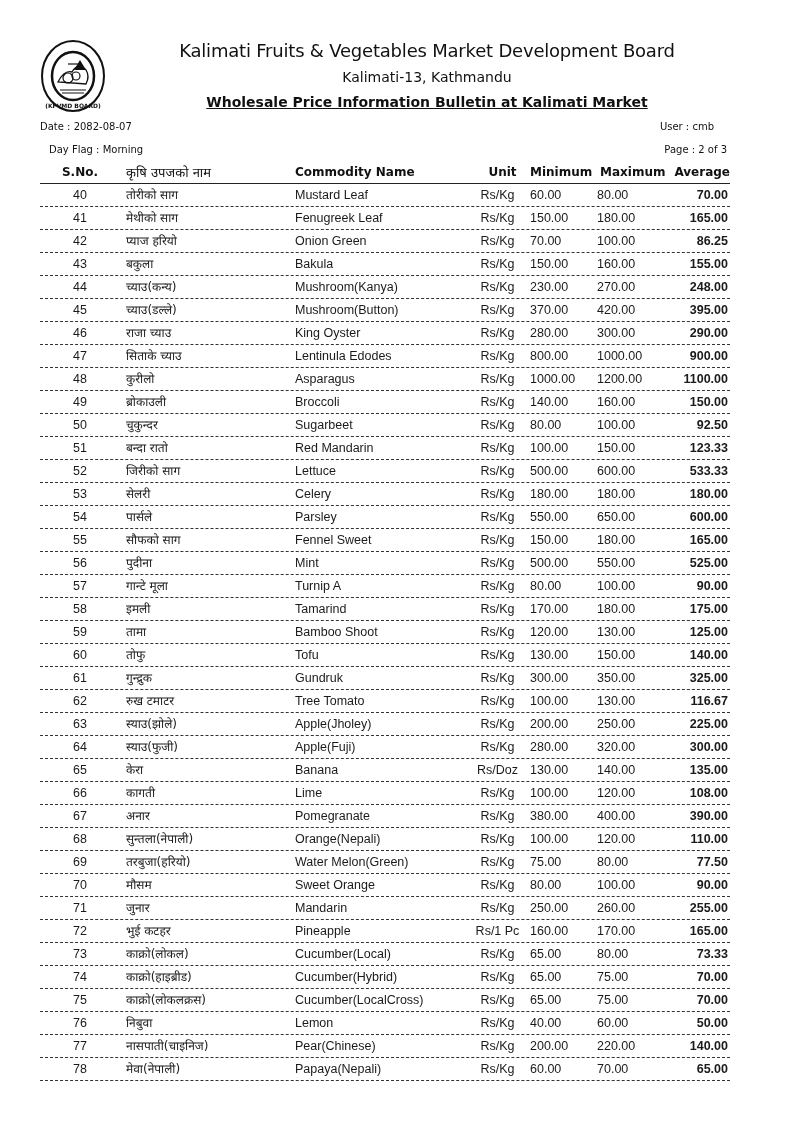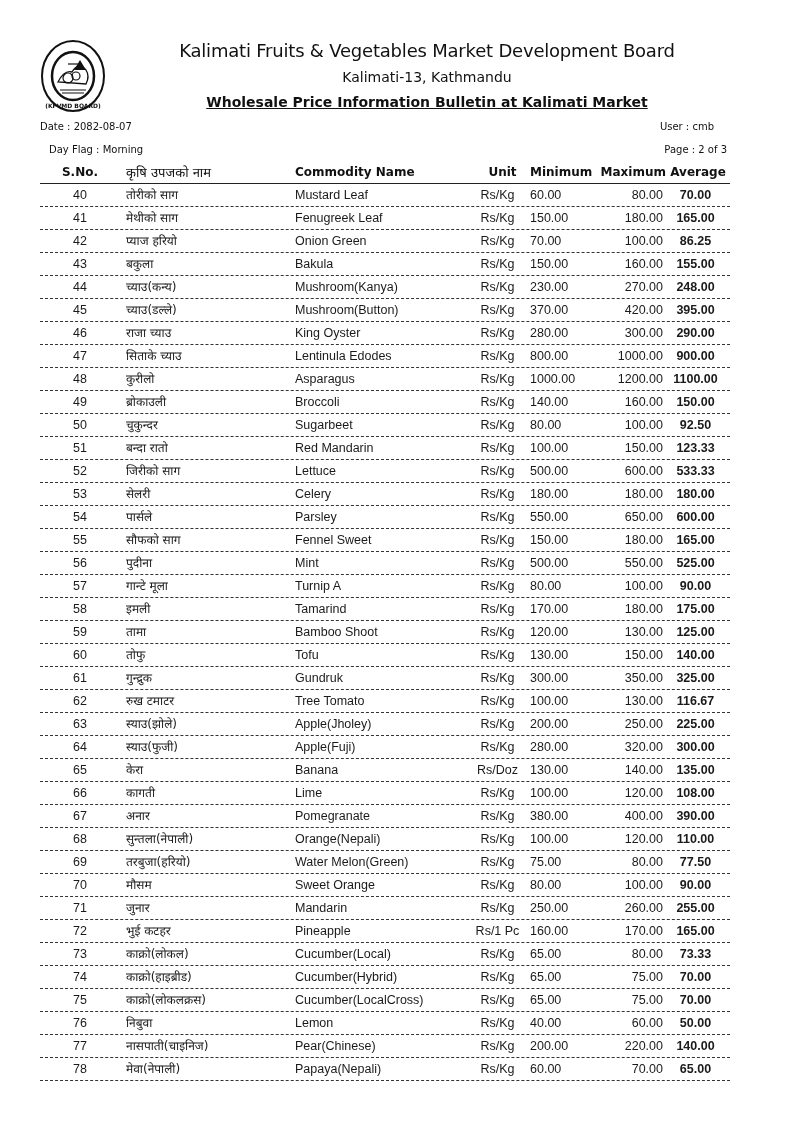--- a/index.html
+++ b/index.html
@@ -16,22 +16,22 @@
     .table { position: absolute; left: 40px; top: 162px; width: 690px; }
     .thead { position: relative; height: 21px; border-bottom: 1.5px solid #222; }
     .row { position: relative; height: 22px; border-bottom: 1px dashed #333; }
     .cell { position: absolute; top: 0; line-height: 22px; white-space: nowrap; font-size: 12.5px; }
     .thead .cell { line-height: 21px; font-family: "DejaVu Sans", sans-serif; font-weight: bold; font-size: 12px; }
     .c-sno { left: 20px; width: 40px; text-align: center; }
     .c-np { left: 86px; font-family: "DejaVu Sans", sans-serif; font-size: 12px; color: #222; }
     .c-en { left: 255px; }
     .c-unit { left: 425px; width: 65px; text-align: center; }
     .c-min { left: 490px; width: 67px; text-align: left; }
-    .c-max { left: 557px; width: 66px; text-align: right; }
-    .c-avg { left: 623px; width: 65px; text-align: center; font-weight: bold; }
+    .c-max { left: 557px; width: 66px; text-align: left; }
+    .c-avg { left: 623px; width: 65px; text-align: right; font-weight: bold; }
     .thead .c-np { font-weight: normal; font-size: 13px; color: #111; }
     .thead .c-en { left: 255px; }
     .thead .c-unit { left: 430px; width: 65px; }
     .thead .c-min { left: 490px; width: 70px; }
     .thead .c-max { left: 560px; width: 66px; }
     .thead .c-avg { left: 626px; width: 64px; }
     .row .cell { color: #1a1a1a; }
   </style>
 </head>
 <body>

